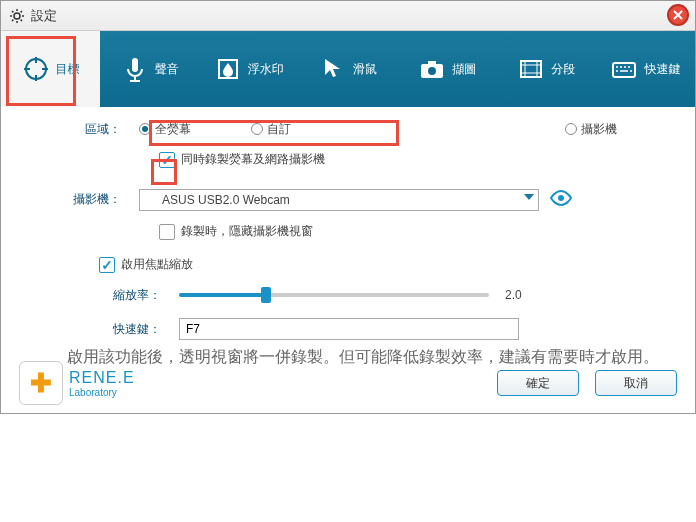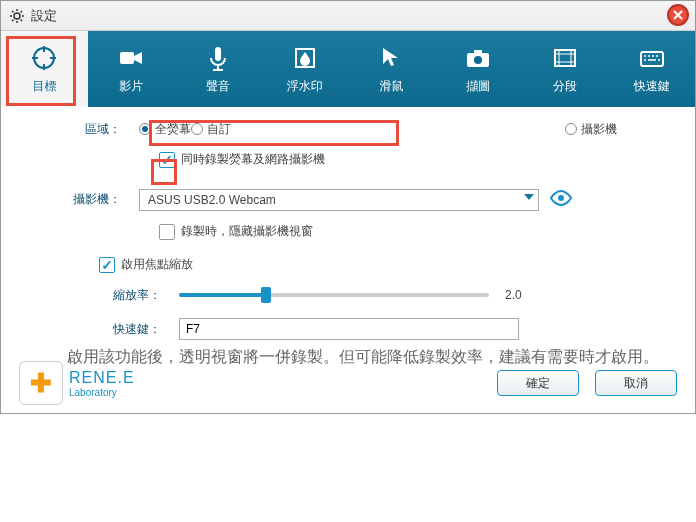--- a/index.html
+++ b/index.html
@@ -3,35 +3,35 @@
 <meta charset="utf-8">
 <style>
 * { box-sizing: border-box; margin: 0; padding: 0; font-family: "Microsoft JhengHei", "PingFang TC", sans-serif; }
 body { background: #fff; }
 .window { width: 696px; height: 414px; border: 1px solid #999; position: relative; background: #fff; }
 .titlebar { height: 30px; background: linear-gradient(#f5f5f5,#ececec); border-bottom: 1px solid #ccc; display: flex; align-items: center; padding: 0 8px; position: relative; }
 .titlebar .gear { margin-right: 6px; color: #333; }
 .titlebar .title { font-size: 13px; color: #333; }
 .titlebar .close { position: absolute; right: 6px; top: 3px; width: 22px; height: 22px; background: #e74c3c; border-radius: 50%; display: flex; align-items: center; justify-content: center; color: #fff; font-weight: bold; cursor: pointer; border: 2px solid #b83226; }
 .tabbar { height: 76px; background: linear-gradient(#1a7a9e,#0e6a8f); display: flex; }
-.tab { flex: 1; display: flex; flex-direction: column; align-items: center; justify-content: center; color: #fff; font-size: 12px; cursor: pointer; gap: 6px; position: relative; }
+.tab { flex: 1; display: flex; flex-direction: row; align-items: center; justify-content: center; color: #fff; font-size: 12px; cursor: pointer; gap: 6px; position: relative; }
 .tab.selected { background: #f5f5f5; color: #0e6a8f; }
 .selected-outline { position: absolute; border: 3px solid #e74c3c; pointer-events: none; }
 .tab svg, .gear svg { display: block; }
 .content { padding: 10px 18px 0 18px; font-size: 12px; color: #444; }
 .row { display: flex; align-items: center; margin-bottom: 10px; min-height: 24px; }
 .row-label { width: 120px; text-align: right; padding-right: 18px; color: #0c4a6e; }
-.region-box { display: flex; align-items: center; }
+.region-box { display: flex; align-items: center; gap: 60px; }
 .radio-wrap { display: flex; align-items: center; gap: 4px; cursor: pointer; }
 .radio-dot { width: 12px; height: 12px; border: 1px solid #888; border-radius: 50%; display: inline-flex; align-items: center; justify-content: center; }
 .radio-dot.checked::after { content: ""; width: 6px; height: 6px; background: #0e6a8f; border-radius: 50%; }
 .checkbox { width: 16px; height: 16px; border: 1px solid #1a92c7; border-radius: 2px; display: inline-flex; align-items: center; justify-content: center; background: #fff; cursor: pointer; }
 .checkbox.checked::after { content: "✓"; color: #1a92c7; font-size: 14px; font-weight: bold; line-height: 1; }
 .checkbox.plain { border-color: #999; }
-.select { flex: 1; border: 1px solid #aaa; height: 22px; display: flex; align-items: center; padding: 0 8px; font-size: 12px; position: relative; background: #fff; cursor: pointer; }
+.select { flex: 1; border: 1px solid #aaa; height: 22px; display: flex; align-items: center; padding: 0 22px; font-size: 12px; position: relative; background: #fff; cursor: pointer; }
 .select .arrow { position: absolute; right: 4px; top: 4px; width: 0; height: 0; border-left: 5px solid transparent; border-right: 5px solid transparent; border-top: 6px solid #1a7a9e; }
 .eye { margin-left: 10px; color: #1a92c7; cursor: pointer; }
 .slider { flex: 1; height: 20px; position: relative; display: flex; align-items: center; }
 .slider .track { height: 4px; background: #ccc; width: 100%; border-radius: 2px; position: relative; }
 .slider .fill { height: 4px; background: #1a92c7; position: absolute; left: 0; width: 28%; border-radius: 2px; }
 .slider .thumb { width: 10px; height: 16px; background: #1a92c7; position: absolute; left: 28%; border-radius: 2px; transform: translateX(-50%); }
 .input { border: 1px solid #aaa; height: 22px; padding: 0 6px; font-size: 12px; background: #fff; }
 .desc { color: #666; font-size: 16px; margin-left: 48px; margin-top: -4px; }
 .footer { position: absolute; bottom: 0; left: 0; right: 0; height: 60px; display: flex; align-items: center; justify-content: space-between; padding: 0 18px; }
 .logo { display: flex; align-items: center; gap: 6px; }
@@ -67,27 +67,20 @@
   <div class="tabbar">
     <div class="tab selected">
       <svg width="28" height="28" viewBox="0 0 28 28">
           <circle cx="14" cy="14" r="10" fill="none" stroke="#0e6a8f" stroke-width="2"></circle>
           <path d="M14 2v6M14 20v6M2 14h6M20 14h6" stroke="#0e6a8f" stroke-width="2"></path>
         </svg>
       <span>目標</span>
     </div>
     <div class="tab">
       <svg width="28" height="28" viewBox="0 0 28 28">
-          <rect x="3" y="8" width="14" height="12" rx="2" fill="#fff"></rect>
-          <path d="M17 12l8-4v12l-8-4z" fill="#fff"></path>
-        </svg>
-      <span>影片</span>
-    </div>
-    <div class="tab">
-      <svg width="28" height="28" viewBox="0 0 28 28">
           <rect x="11" y="3" width="6" height="14" rx="3" fill="#fff"></rect>
           <path d="M7 14a7 7 0 0014 0M14 21v5M9 26h10" stroke="#fff" stroke-width="2" fill="none"></path>
         </svg>
       <span>聲音</span>
     </div>
     <div class="tab">
       <svg width="28" height="28" viewBox="0 0 28 28">
           <rect x="5" y="5" width="18" height="18" fill="none" stroke="#fff" stroke-width="2"></rect>
           <path d="M14 8c3 4 5 6 5 9a5 5 0 01-10 0c0-3 2-5 5-9z" fill="#fff"></path>
         </svg>

